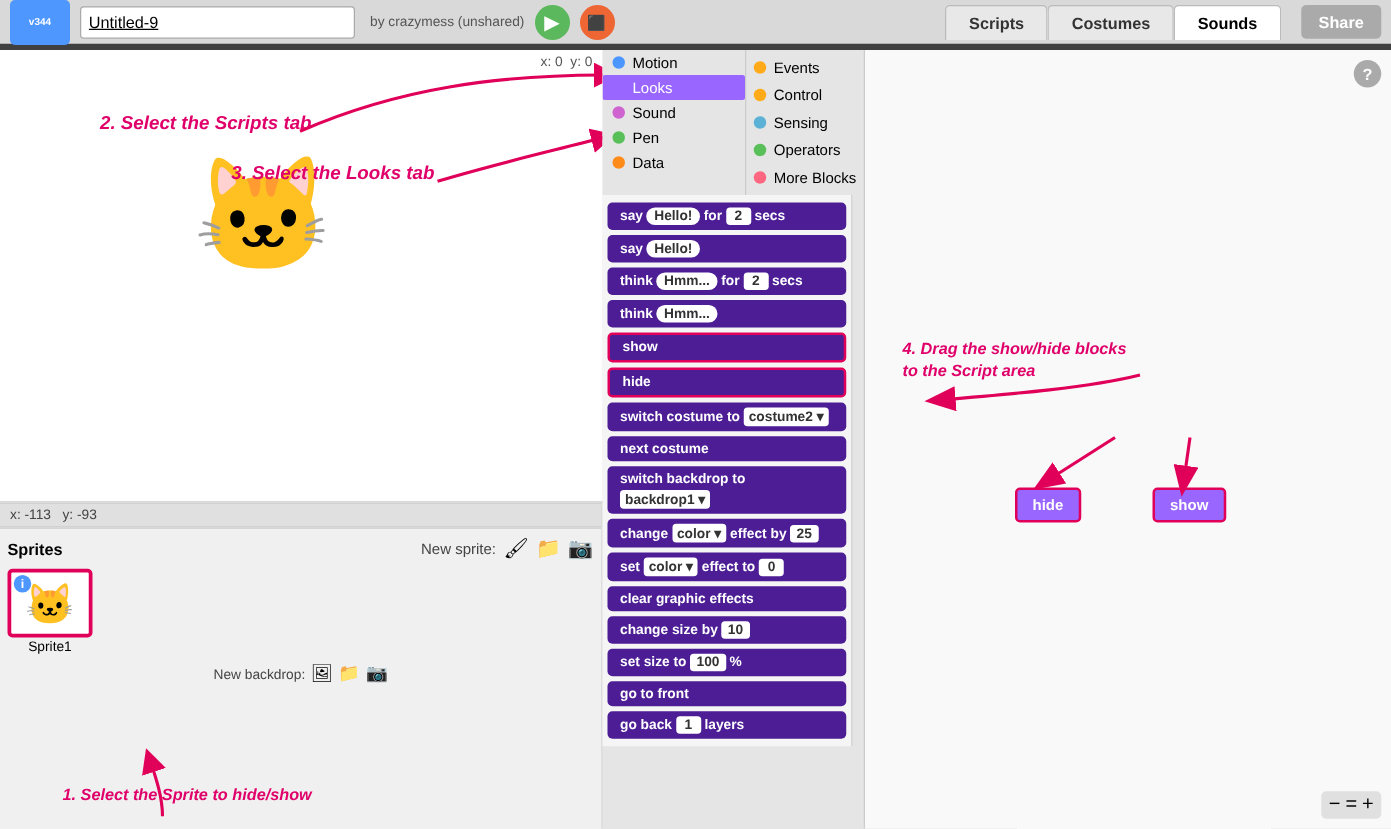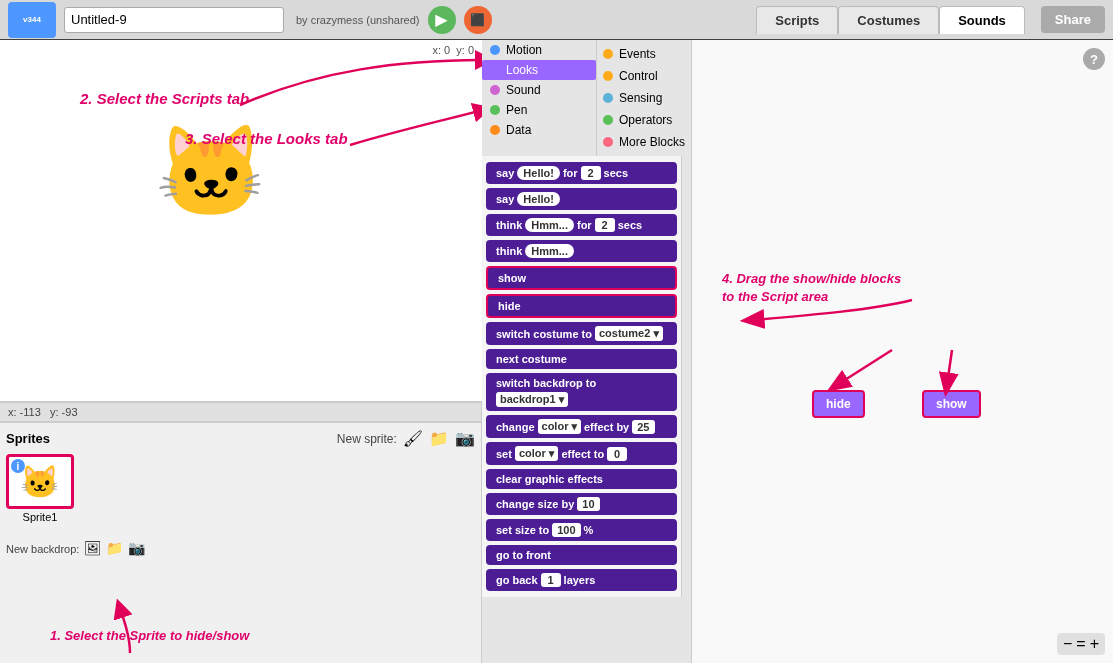--- a/index.html
+++ b/index.html
@@ -3,21 +3,21 @@
   <meta charset="utf-8">
   <style>
     * { box-sizing: border-box; margin: 0; padding: 0; }
     body { font-family: Arial, sans-serif; width: 1113px; height: 663px; overflow: hidden; background: #e5e5e5; }
 
     
     .header {
       display: flex;
       align-items: center;
       background: #d9d9d9;
-      border-bottom: 1px solid #404040;
+      border-bottom: 5px solid #404040;
       height: 40px;
       padding: 0 8px;
       gap: 8px;
     }
     .logo-box {
       width: 48px;
       height: 36px;
       background: #4d97ff;
       border-radius: 4px;
       display: flex;
@@ -29,20 +29,21 @@
     }
     .project-title-input {
       flex: 1;
       max-width: 220px;
       height: 26px;
       border: 1px solid #aaa;
       border-radius: 3px;
       padding: 0 6px;
       font-size: 13px;
       background: white;
+      text-decoration: underline;
     }
     .author-text { font-size: 11px; color: #555; margin-left: 4px; }
     .header-tabs {
       display: flex;
       margin-left: auto;
       margin-right: 8px;
     }
     .header-tab {
       padding: 6px 18px;
       font-size: 13px;
@@ -390,21 +391,21 @@
 
         <div class="sprite-thumb" style="position:relative;">
           <div class="sprite-thumb-box">
             <div class="sprite-info-icon">i</div>
             🐱
           </div>
           <div>Sprite1</div>
         </div>
       </div>
 
-      <div style="margin-top:16px;">
+      <div style="margin-top:6px;text-align:center;">
         <span class="new-backdrop-label">New backdrop:</span>
         <span style="font-size:14px;cursor:pointer;">🖼</span>
         <span style="font-size:14px;cursor:pointer;">📁</span>
         <span style="font-size:14px;cursor:pointer;">📷</span>
       </div>
 
       <div style="position:absolute;bottom:20px;left:50px;font-weight:bold;color:#e0006a;font-size:13px;font-style:italic;white-space:nowrap;">1. Select the Sprite to hide/show</div>
       <svg style="position:absolute;bottom:0;left:0;width:100%;height:80px;pointer-events:none;">
         <defs>
           <marker id="ah2" markerWidth="8" markerHeight="8" refX="4" refY="4" orient="auto">

